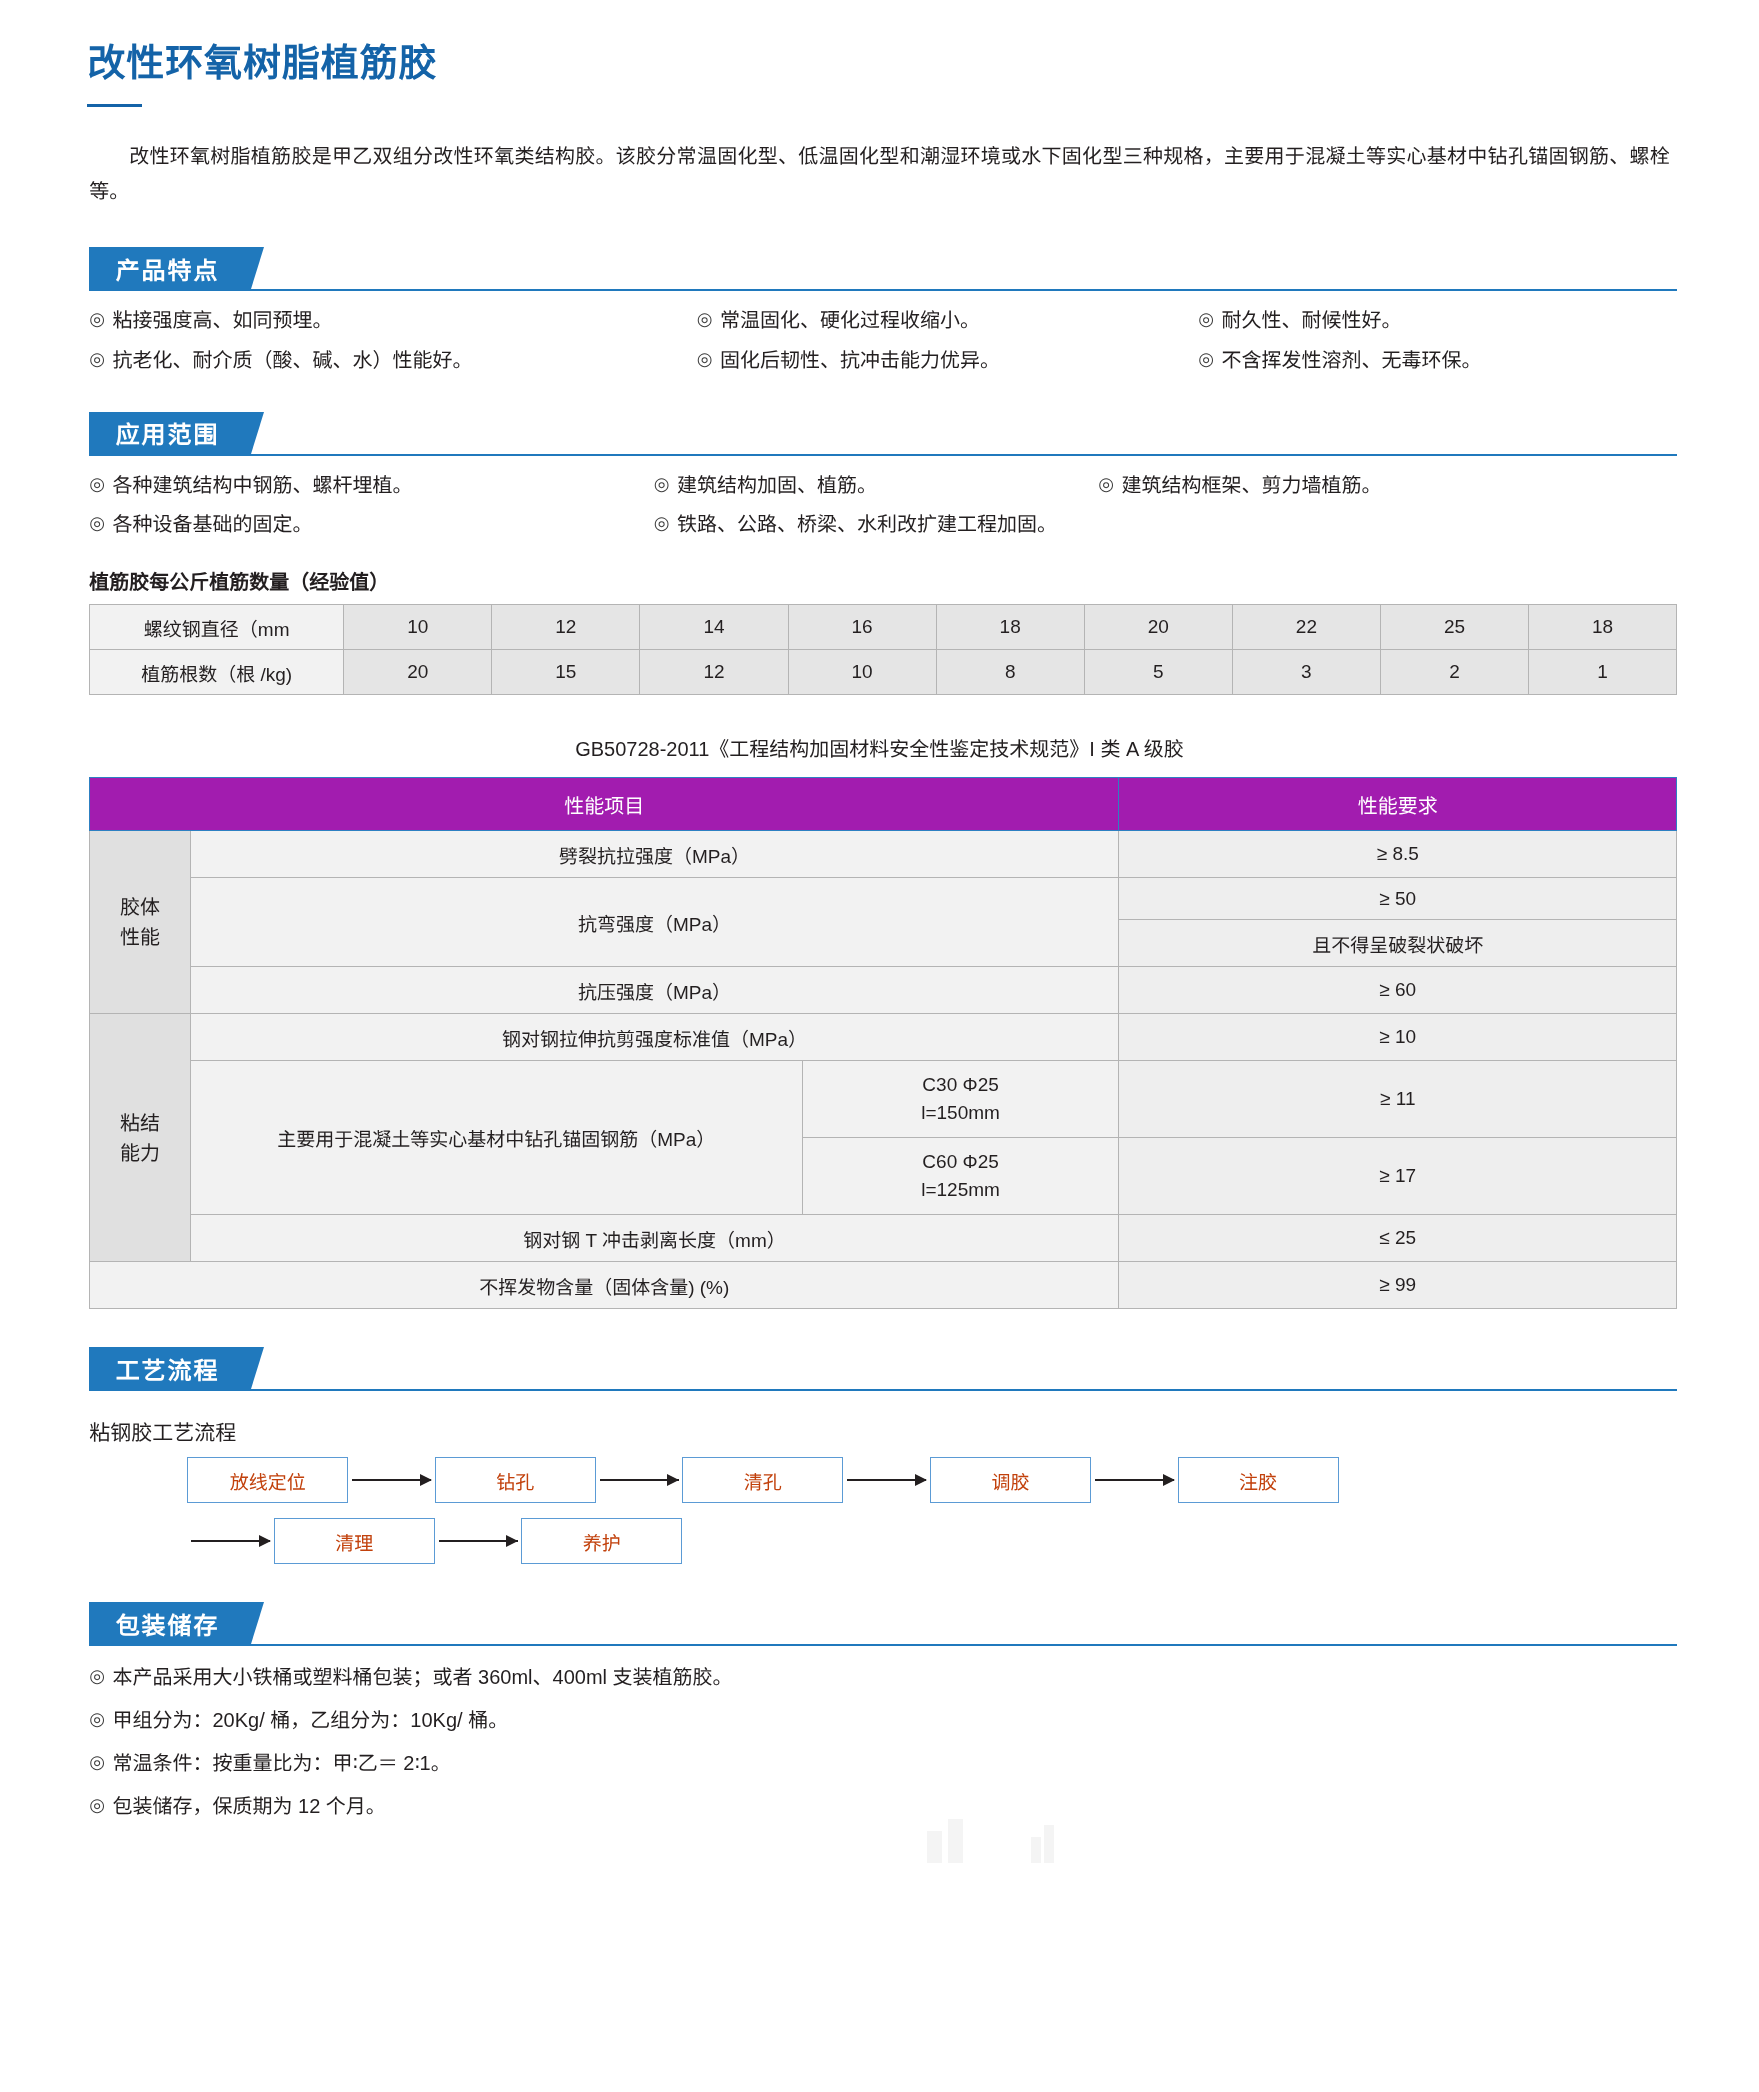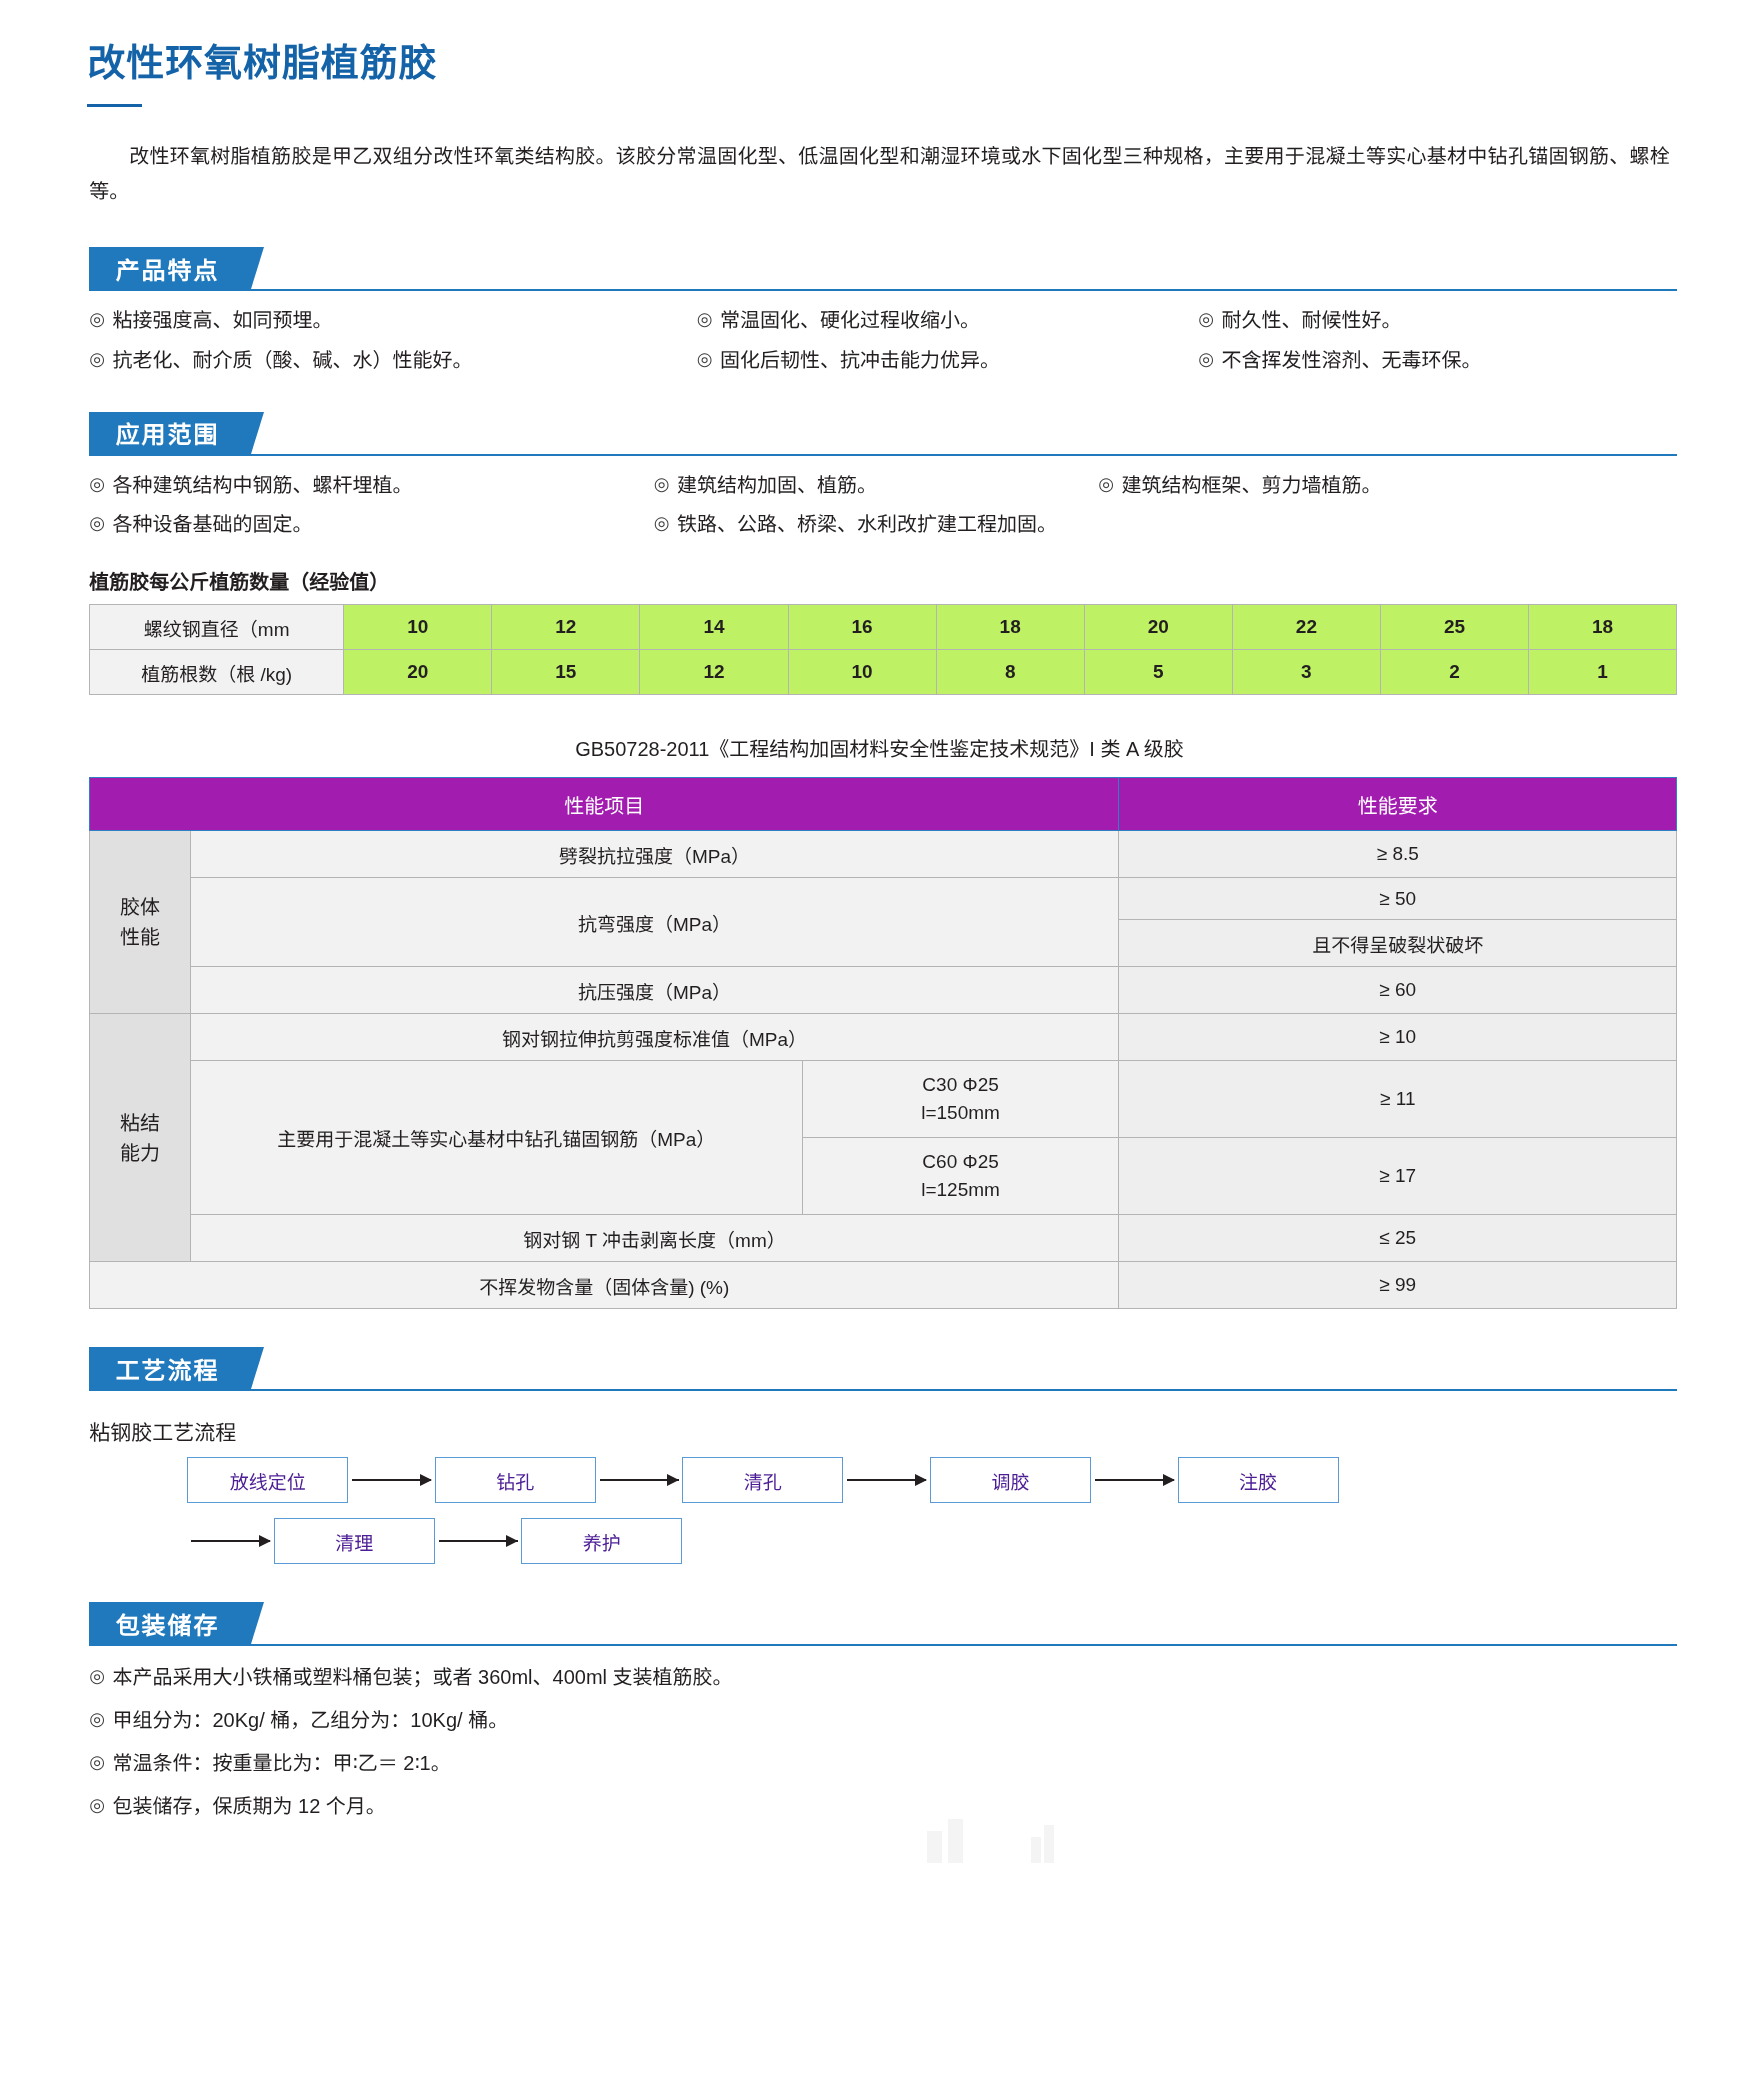--- a/index.html
+++ b/index.html
@@ -121,21 +121,21 @@
   .tbl-rebar td {
     border: 0.9px solid #b4b4b4;
     text-align: center;
     padding: 8.5px 3.8px;
     background: #f2f2f2;
   }
   .tbl-rebar td.lbl {
     width: 254px;
     background: #f2f2f2;
   }
-  .tbl-rebar td.val { background: #bef264; font-weight: bold; }
+  .tbl-rebar td.val { background: #e5e5e5; }
 
   
   .std-line {
     text-align: center;
     font-size: 20px;
     margin: 35px 0 15px 0;
   }
   .tbl-tech {
     font-size: 19px;
   }
@@ -170,21 +170,21 @@
   .flow-wrap {
     margin: 11.4px 13.2px 0 13.2px;
   }
   .flow-row {
     display: flex;
     align-items: center;
     margin-bottom: 15px;
   }
   .flow-box {
     border: 0.9px solid #5b9bd5;
-    color: #4c1d95;
+    color: #c2410c;
     background: #fff;
     font-size: 19px;
     padding: 8.5px 0;
     text-align: center;
     width: 161px;
   }
   .arrow {
     position: relative;
     width: 79px;
     height: 1.9px;

